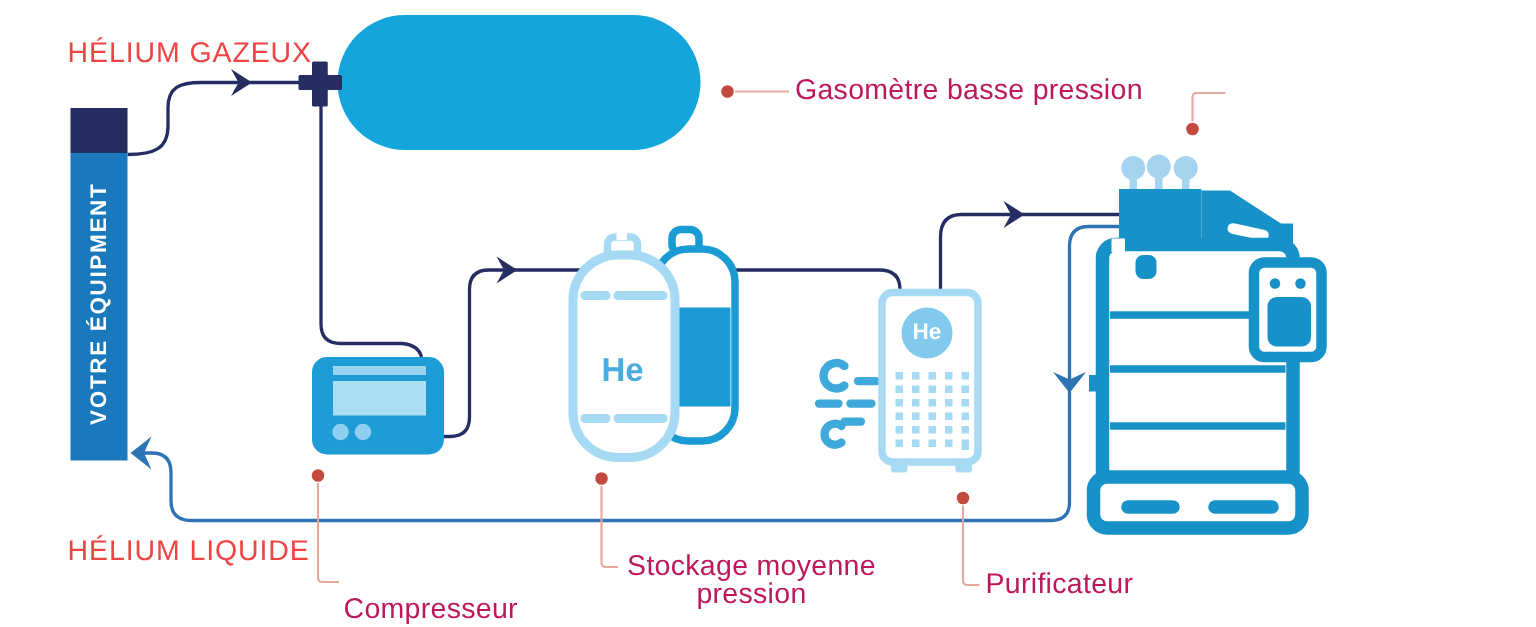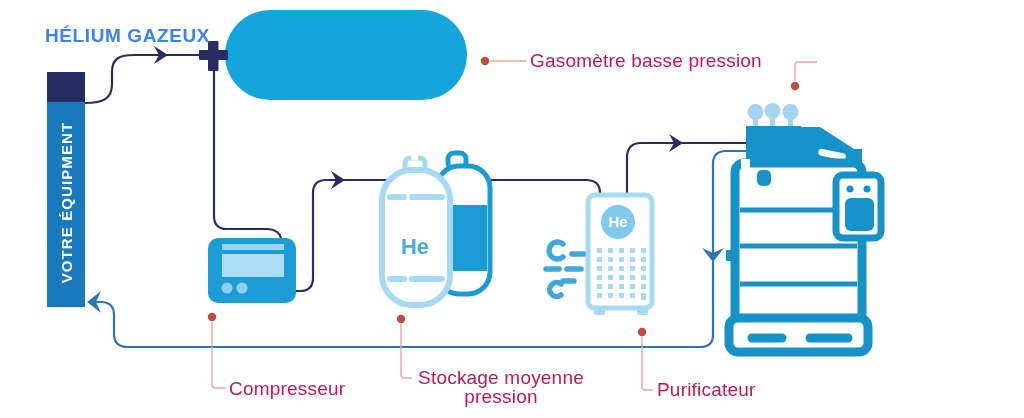--- a/index.html
+++ b/index.html
@@ -2,21 +2,21 @@
 <html><head>
 <meta charset="utf-8">
 <style>
   html,body{margin:0;padding:0;background:#fff;}
   .stage{
     position:relative;width:1024px;height:418px;background:#ffffff;
     font-family:"Liberation Sans",sans-serif;overflow:hidden;
   }
   .stage svg{position:absolute;left:0;top:0;}
   .lbl{position:absolute;white-space:nowrap;}
-  .lbl-navy{color:#3b82f6;font-size:19px;font-weight:700;letter-spacing:.6px;}
+  .lbl-navy{color:#ef4444;font-size:19px;font-weight:400;letter-spacing:.6px;}
   .lbl-red{color:#be185d;font-size:19px;font-weight:400;letter-spacing:.2px;}
   .lbl-vert{
     color:#ffffff;font-size:15px;font-weight:700;letter-spacing:1.1px;
     width:220px;text-align:center;transform:rotate(-90deg);
   }
   .he-tank{color:#49ACDF;font-size:22px;font-weight:700;width:60px;text-align:center;}
   .he-pur{color:#ffffff;font-size:15px;font-weight:700;width:40px;text-align:center;}
   .two-line{white-space:normal;line-height:19px;width:170px;}
 </style>
 </head>
@@ -184,27 +184,28 @@
     <circle cx="485" cy="61" r="4.2"></circle>
     <circle cx="795" cy="86" r="4.2"></circle>
     <circle cx="212" cy="317" r="4.2"></circle>
     <circle cx="401" cy="319" r="4.2"></circle>
     <circle cx="642" cy="332" r="4.2"></circle>
   </g>
 </svg>
 
   <div class="lbl lbl-navy" style="left:45px;top:25px;">HÉLIUM GAZEUX</div>
 
+  <div class="lbl lbl-navy" style="left:45px;top:357px;">HÉLIUM LIQUIDE</div>
 
   <div class="lbl lbl-vert" style="left:-44px;top:194px;">VOTRE ÉQUIPMENT</div>
 
   <div class="lbl lbl-red" style="left:530px;top:50px;">Gasomètre basse pression</div>
 
 
-  <div class="lbl lbl-red" style="left:229px;top:378px;">Compresseur</div>
+  <div class="lbl lbl-red" style="left:229px;top:396px;">Compresseur</div>
 
   <div class="lbl lbl-red two-line" style="left:416px;top:368px;text-align:center;">
     <span>Stockage moyenne</span><br>
     <span>pression</span>
   </div>
 
   <div class="lbl lbl-red" style="left:657px;top:379px;">Purificateur</div>
 
   <div class="lbl he-tank" style="left:385px;top:234px;">He</div>
 

